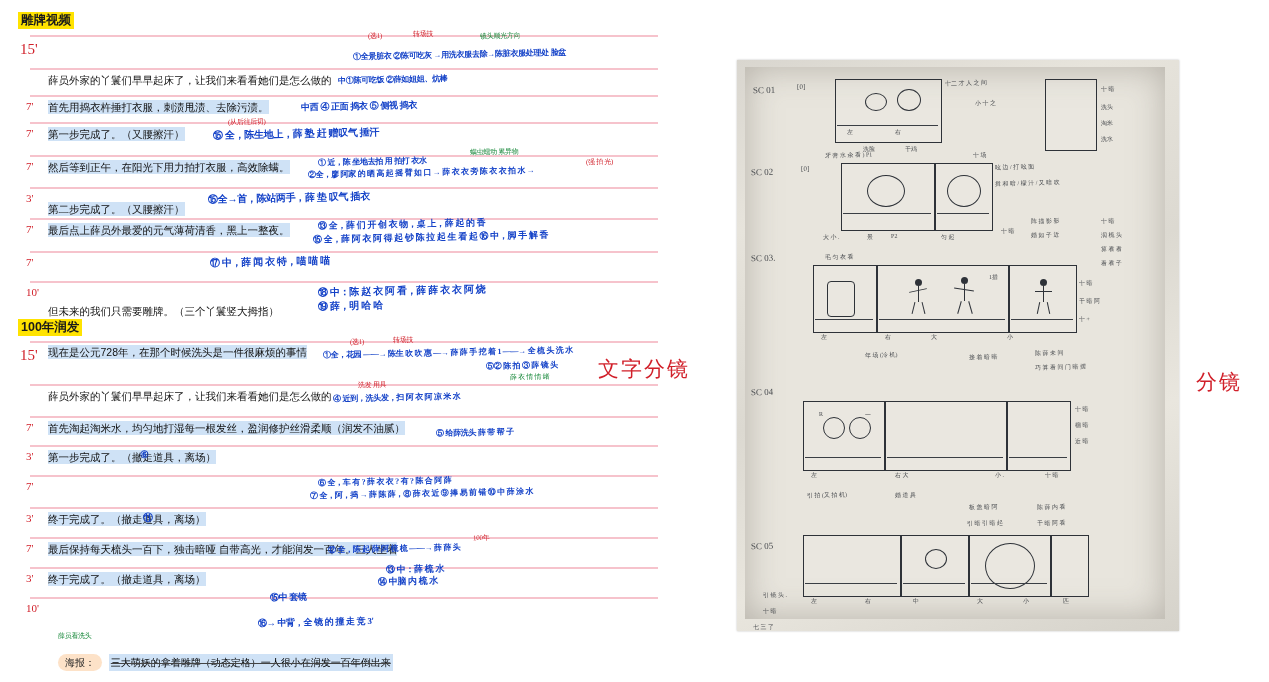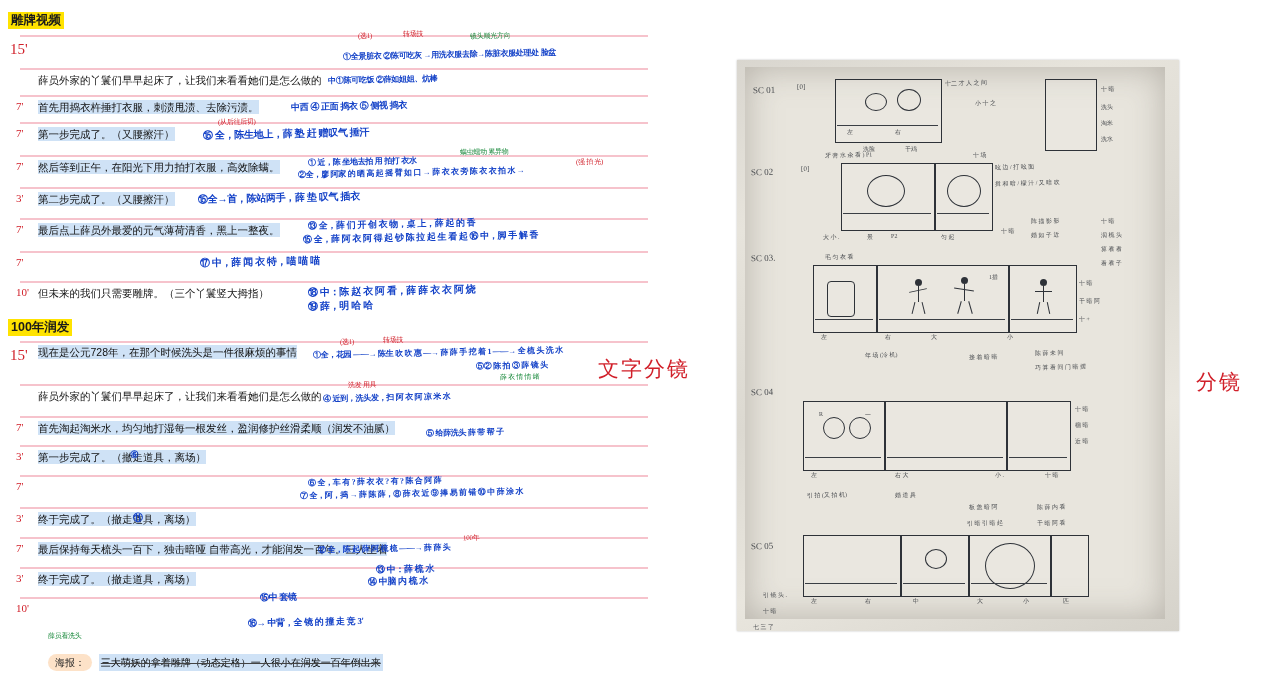--- a/index.html
+++ b/index.html
@@ -17,21 +17,21 @@
   .page {
     position: absolute;
     left: 0; top: 0;
     width: 1269px;
     height: 682px;
   }
 
   
   .script-doc {
     position: absolute;
-    left: 8px;
+    left: 18px;
     top: 10px;
     width: 640px;
     height: 640px;
   }
 
   .section-title {
     display: inline-block;
     background: #ffe300;
     color: #1a1a1a;
     font-size: 12.5px;
@@ -247,21 +247,21 @@
         <div class="ann blue s8" style="left:300px;top:1px;">① 近，陈 坐地去拍 用 拍打 衣水</div>
         <div class="ann grn tiny" style="left:452px;top:-8px;">螨虫蠕动 累异物</div>
         <div class="ann blue s8" style="left:290px;top:12px;">②全，廖 阿家 的 晒 高 起 摇 臂 如 口 → 薛 衣 衣 旁 陈 衣 衣 拍 水 →</div>
         <div class="ann red tiny" style="left:568px;top:2px;">(强 拍 光)</div>
       </div>
 
       
       <div class="line-block" style="height:24px;margin-top:4px;">
         <div class="rule" style="top:0"></div>
         <div class="timecode" style="top:5px">3'</div>
-        <div class="script-line" style="padding-top:5px;">
+        <div class="script-line" style="padding-top:15px;">
           <span class="txt hl-blue">第二步完成了。（又腰擦汗）</span>
         </div>
         <div class="ann blue s10" style="left:190px;top:4px;">⑮全→首，陈站两手，薛 垫 叹气 插衣</div>
       </div>
 
       
       <div class="line-block" style="height:28px;margin-top:7px;">
         <div class="rule" style="top:0"></div>
         <div class="timecode" style="top:5px">7'</div>
         <div class="script-line" style="padding-top:5px;">
@@ -275,21 +275,21 @@
       <div class="line-block" style="height:24px;margin-top:5px;">
         <div class="rule" style="top:0"></div>
         <div class="timecode" style="top:5px">7'</div>
         <div class="ann blue s10" style="left:192px;top:4px;">⑰ 中，薛 闻 衣 特，喵 喵 喵</div>
       </div>
 
       
       <div class="line-block" style="height:30px;margin-top:6px;">
         <div class="rule" style="top:0"></div>
         <div class="timecode" style="top:5px">10'</div>
-        <div class="script-line" style="padding-top:5px;">
+        <div class="script-line" style="padding-top:23px;">
           <span class="txt">但未来的我们只需要雕牌。（三个丫鬟竖大拇指）</span>
         </div>
         <div class="ann blue s10" style="left:300px;top:3px;">⑱ 中：陈 赵 衣 阿 看，薛 薛 衣 衣 阿 烧</div>
         <div class="ann blue s10" style="left:300px;top:18px;">⑲ 薛，明 哈 哈</div>
       </div>
 
     </div>
 
     <div style="margin-top:6px;">
       <div class="section-title">100年润发</div>

